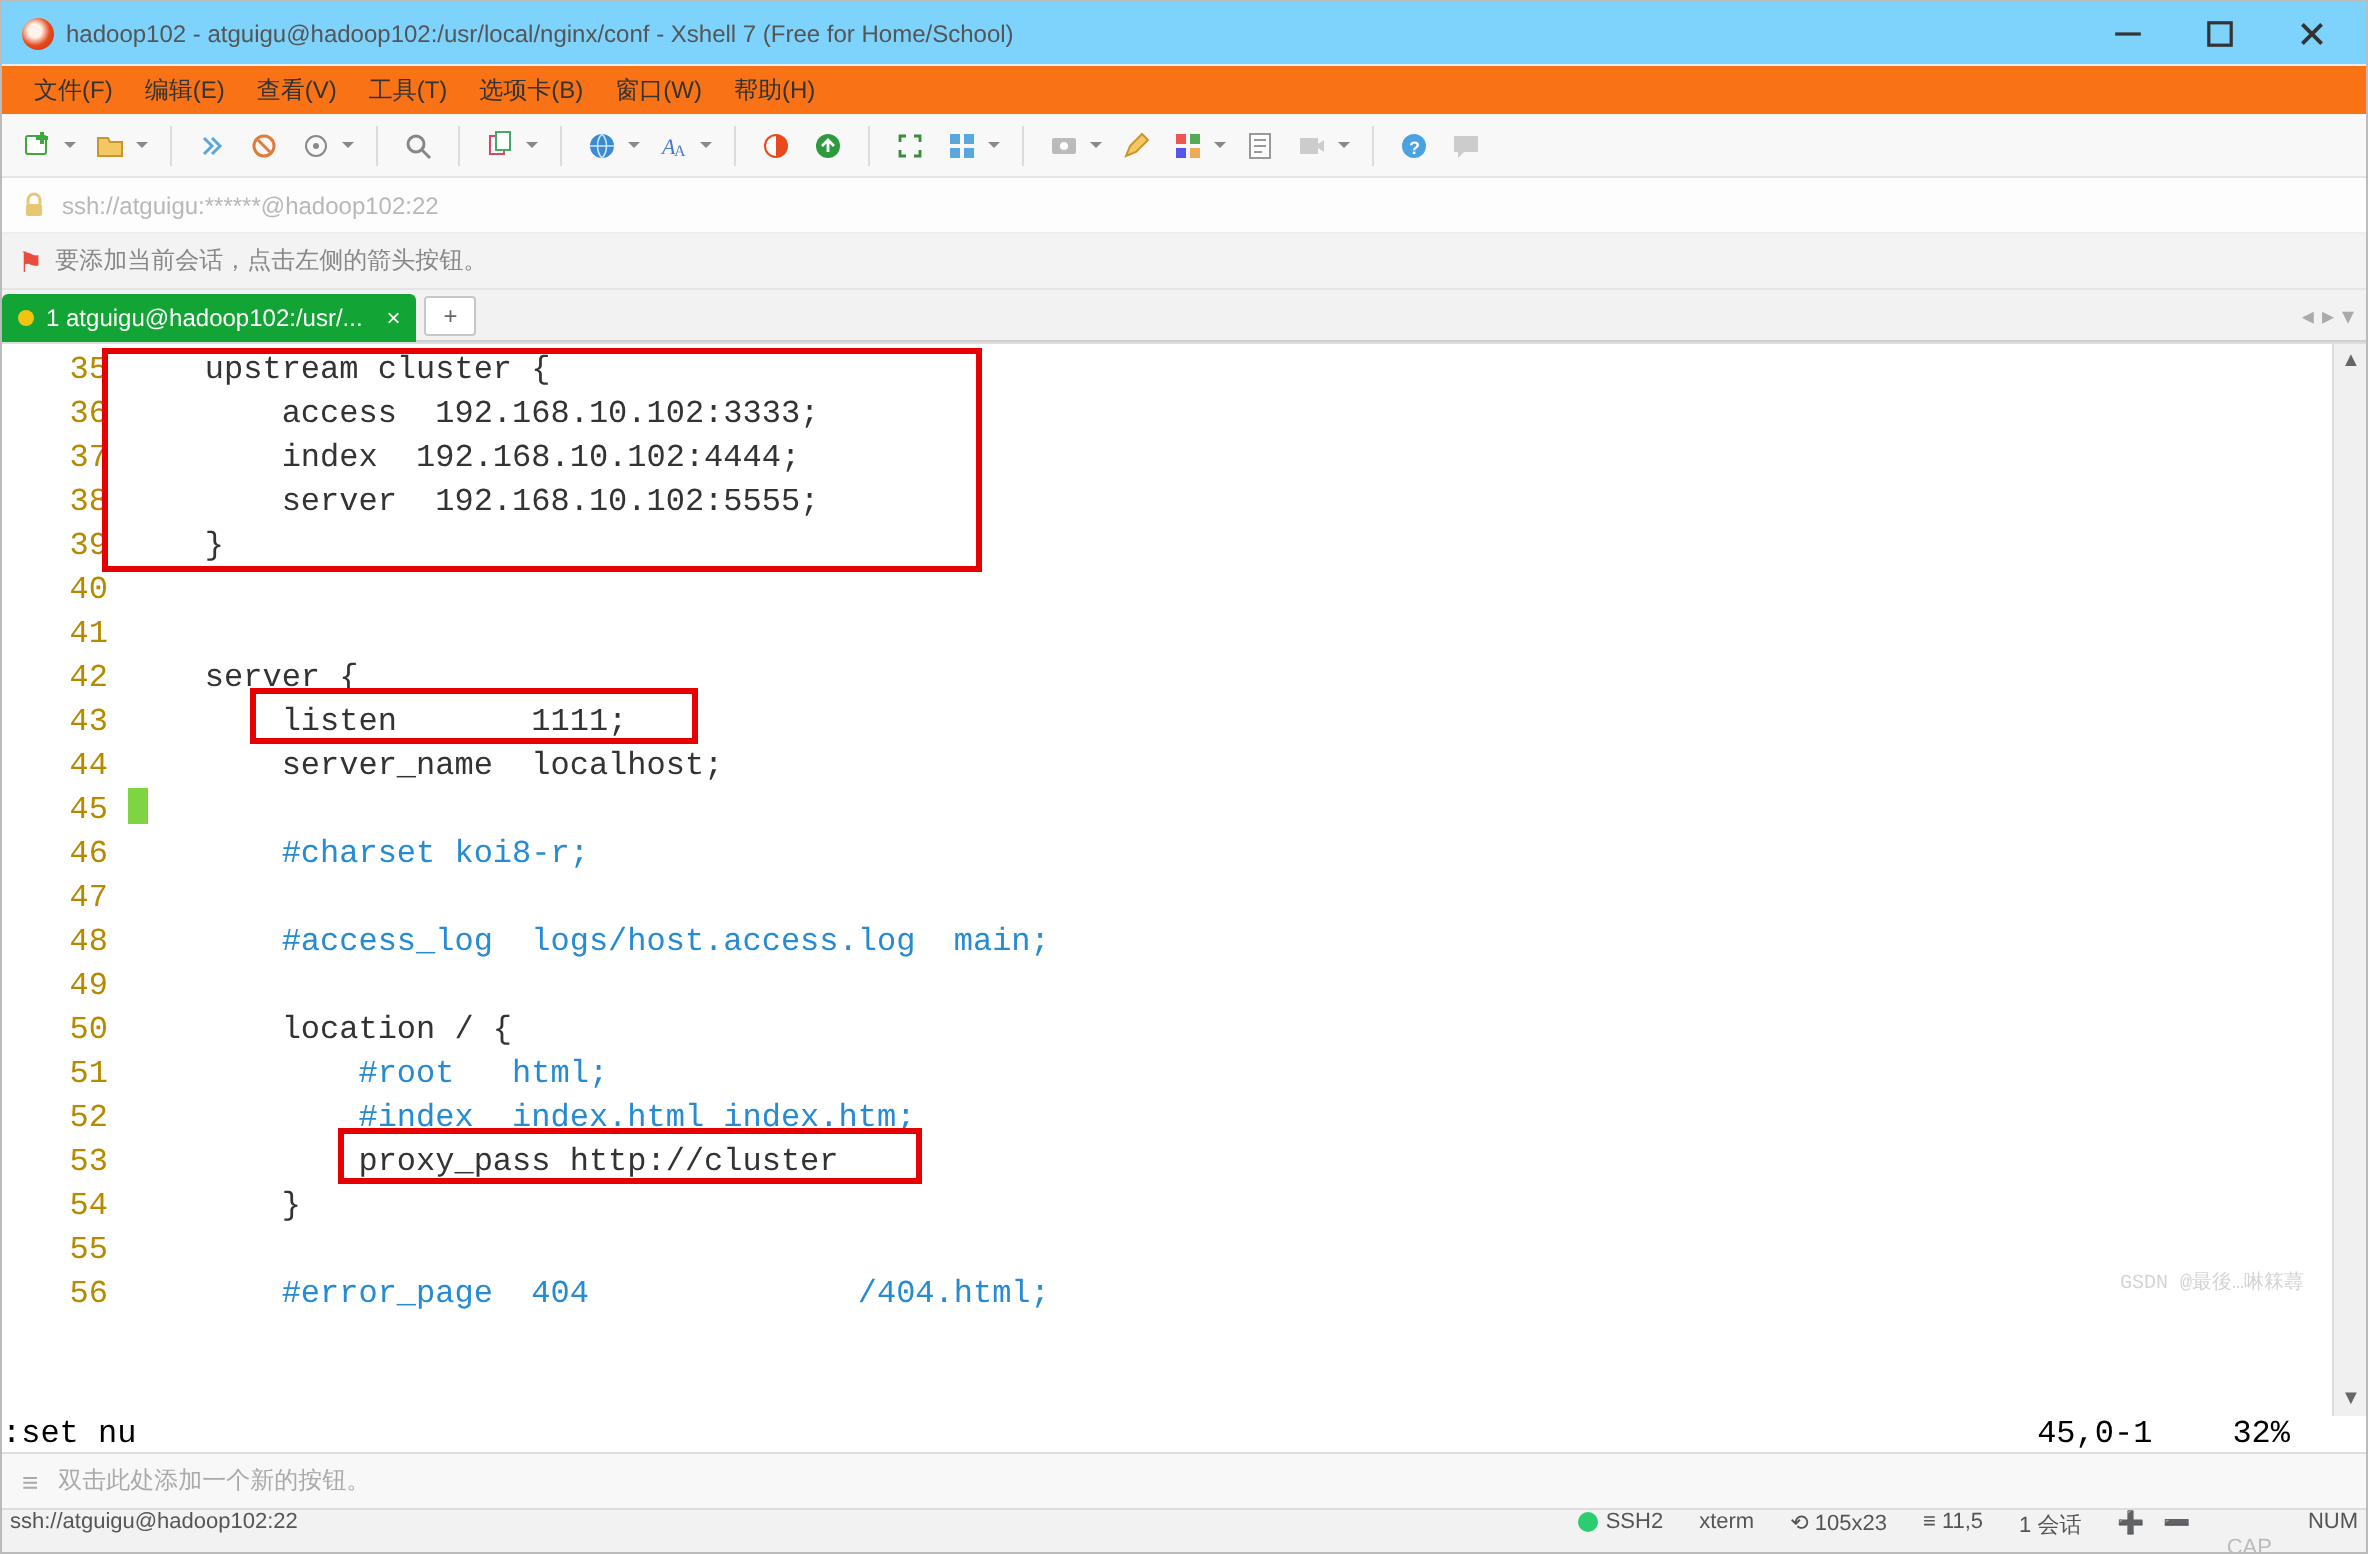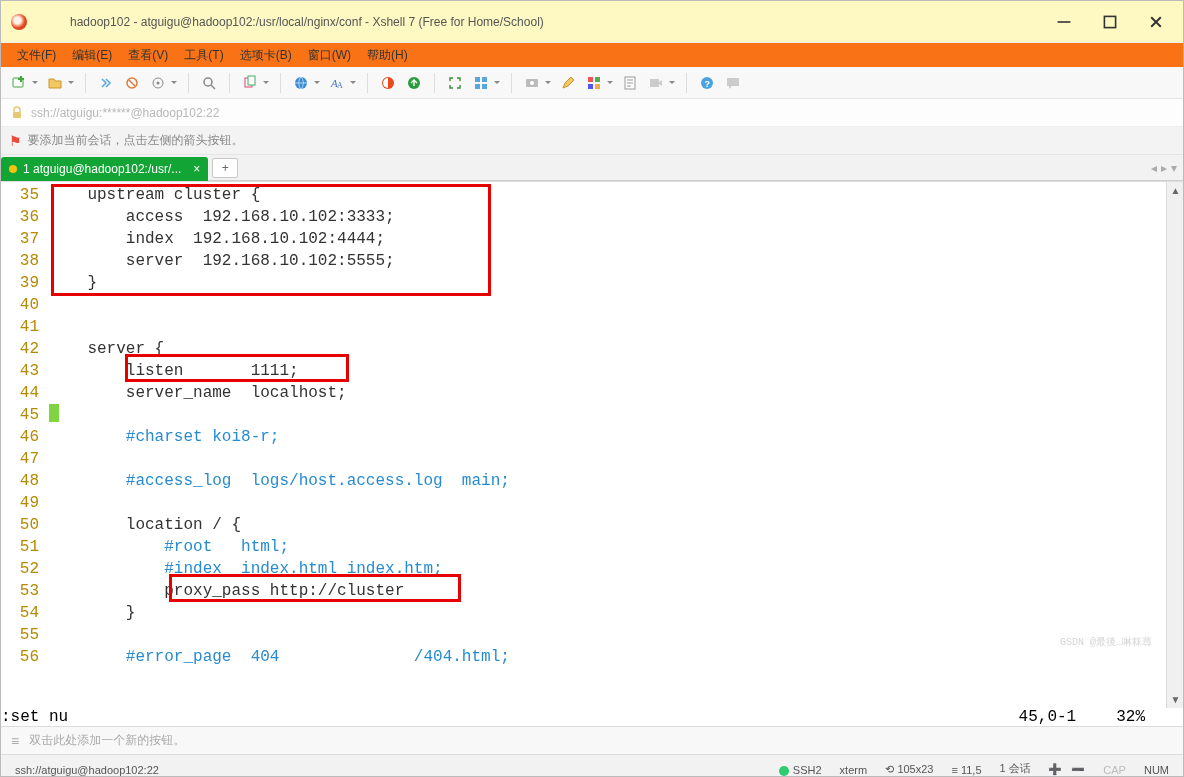--- a/index.html
+++ b/index.html
@@ -9,24 +9,23 @@
     background: #fff;
     width: 1184px;
     height: 777px;
     overflow: hidden;
     display: flex;
     flex-direction: column;
     border: 1px solid #bbb;
   }
   
   .title-bar {
-    height: 42px; display: flex; align-items: center;
-    background: #fef9c3; padding: 0 4px;
+    height: 32px; display: flex; align-items: center;
+    background: #7dd3fc; padding: 0 4px;
     border-bottom: 1px solid #eee;
-    gap: 37px;
   }
   .title-bar .app-icon {
     width: 16px; height: 16px; margin: 0 6px;
     background: radial-gradient(circle at 40% 40%, #fff2e8 25%, #e8491d 55%, #b83515 100%);
     border-radius: 50%;
   }
   .title-bar .title-text { color: #555; font-size: 12px; flex: 1; }
   .win-btns { display: flex; }
   .win-btn {
     width: 46px; height: 30px; display: flex;
@@ -105,21 +104,21 @@
   }
   .scrollbar {
     width: 17px; background: #f0f0f0;
     border-left: 1px solid #dcdcdc; position: relative;
   }
   .scroll-arrow { position: absolute; left: 0; width: 17px; height: 17px;
     display: flex; align-items: center; justify-content: center;
     color: #666; font-size: 10px; }
   .scroll-arrow.up { top: 0; } .scroll-arrow.down { bottom: 0; }
 
-  .code-line { display: flex; height: 22px; white-space: pre; }
+  .code-line { display: flex; height: 22px; white-space: pre; padding-left: 15px; }
   .ln { width: 48px; text-align: right; padding-right: 10px; color: #b58900; }
   .txt { color: #333; }
   .comment { color: #268bd2; }
   .cursor {
     display: inline-block; width: 10px; height: 18px;
     background: #7ed441; vertical-align: text-bottom;
   }
 
   .hl-box { position: absolute; border: 3px solid #e60000; pointer-events: none; }
 
@@ -133,22 +132,22 @@
   
   .quick-bar {
     height: 28px; border-top: 1px solid #ddd;
     background: #f8f8f8; display: flex; align-items: center;
     gap: 10px; padding: 0 10px; color: #aaa;
   }
   .qb-ham { font-size: 14px; color: #aaa; }
   
   .status-bar {
     height: 22px; border-top: 1px solid #ddd;
-    background: #f2f2f2; display: flex; align-items: flex-end;
-    font-size: 11px; color: #555; padding: 0 14px; gap: 18px;
+    background: #f2f2f2; display: flex; align-items: flex-start;
+    font-size: 11px; color: #555; padding: 0 4px; gap: 18px;
   }
   .status-bar .spacer { flex: 1; }
   .status-grn { width: 10px; height: 10px; border-radius: 50%; background: #2ecc71; display: inline-block; margin-right: 4px; vertical-align: middle;}
 
   .watermark {
     position: absolute; right: 14px; bottom: 54px;
     color: rgba(100,100,100,0.28); font-size: 10px;
     pointer-events: none;
   }
 

